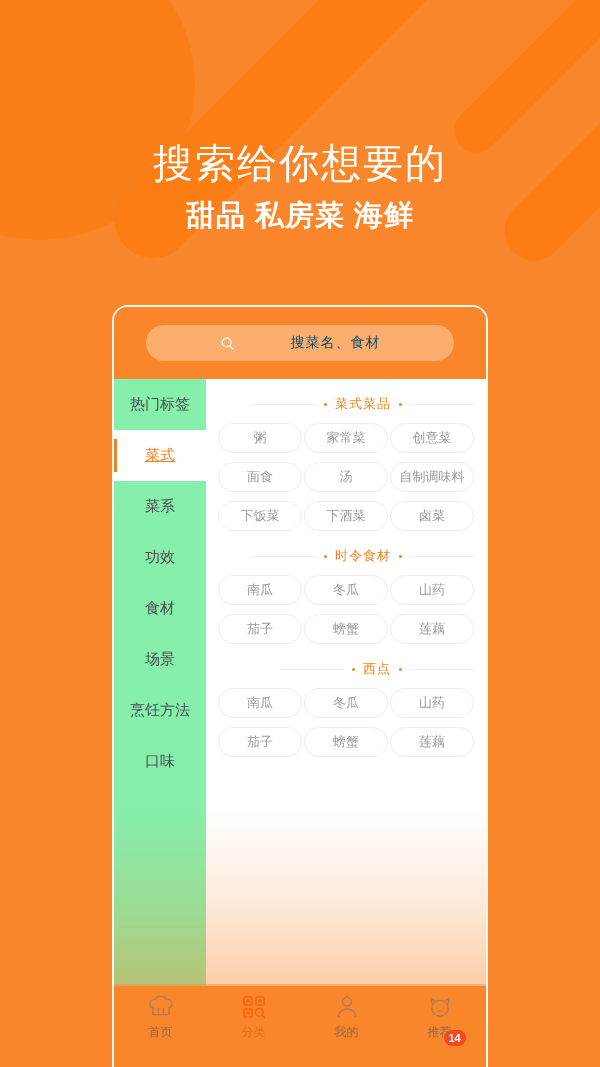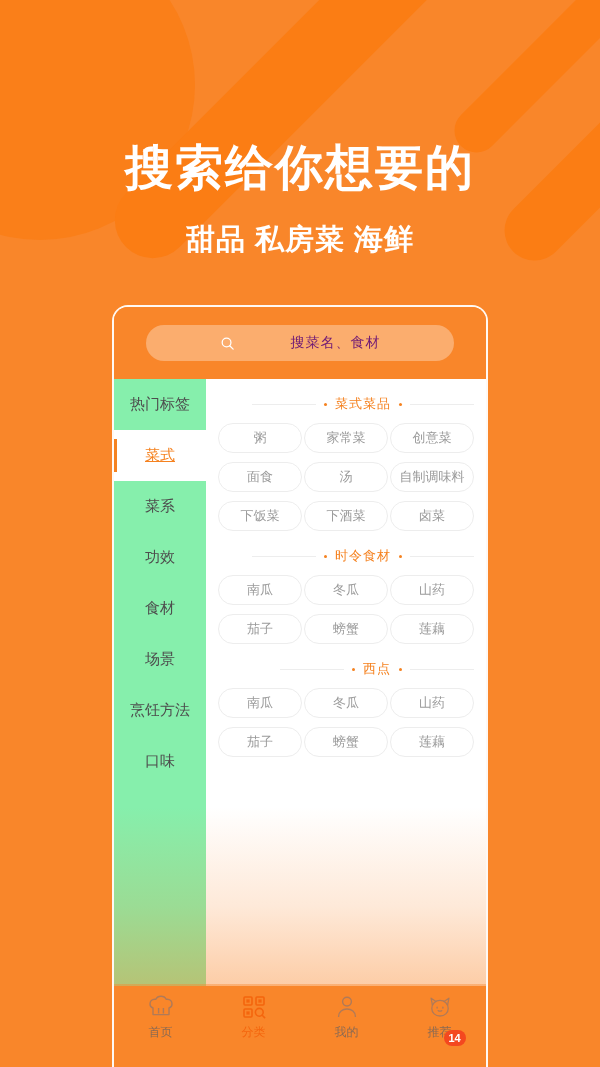--- a/index.html
+++ b/index.html
@@ -30,24 +30,24 @@
   .bg-stripe.s1 { width: 76px;  height: 430px; left: 240px; top: -120px; }
   .bg-stripe.s2 { width: 44px;  height: 300px; left: 545px; top: -110px; }
   .bg-stripe.s3 { width: 60px;  height: 330px; left: 600px; top: -30px; }
 
   
   .hero {
     position: absolute; z-index: 2; left: 0; right: 0; top: 138px;
     text-align: center; color: #ffffff;
   }
   .hero-title {
-    font-size: 48px; font-weight: bold; letter-spacing: 2px; line-height: 1.25;
+    font-size: 40px; font-weight: normal; letter-spacing: 2px; line-height: 1.25;
   }
   .hero-sub {
-    margin-top: 22px;
+    margin-top: 8px;
     font-size: 29px; font-weight: bold; letter-spacing: 1px;
   }
 
   
   .phone {
     position: absolute; z-index: 3;
     left: 112px; top: 305px; width: 376px; height: 762px;
     border: 2px solid rgba(255,255,255,0.95);
     border-bottom: none;
     border-radius: 16px 16px 0 0;
@@ -60,21 +60,21 @@
     height: 72px; background: #f9862a;
     display: flex; align-items: center; justify-content: center;
   }
   .search-field {
     width: 308px; height: 36px; border-radius: 18px;
     background: rgba(255,255,255,0.32);
     display: flex; align-items: center; justify-content: center; gap: 8px;
   }
   .search-icon { width: 15px; height: 15px; display:block; }
   .search-placeholder {
-    font-size: 14px; color: #701a75; letter-spacing: 1px; margin-left: 48px;
+    font-size: 14px; color: #0c4a6e; letter-spacing: 1px; margin-left: 48px;
   }
 
   
   .panel { display: flex; height: 607px; background: #ffffff; }
 
   .sidebar {
     width: 92px; flex: 0 0 92px;
     background: #86efac;
     padding-top: 0;
   }

